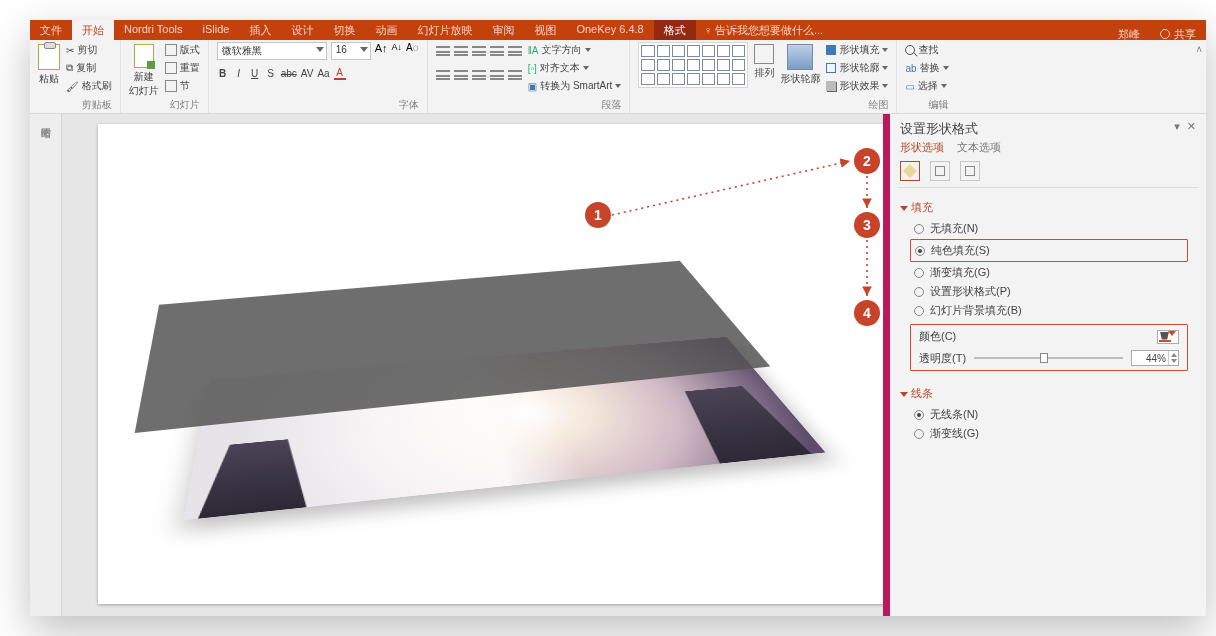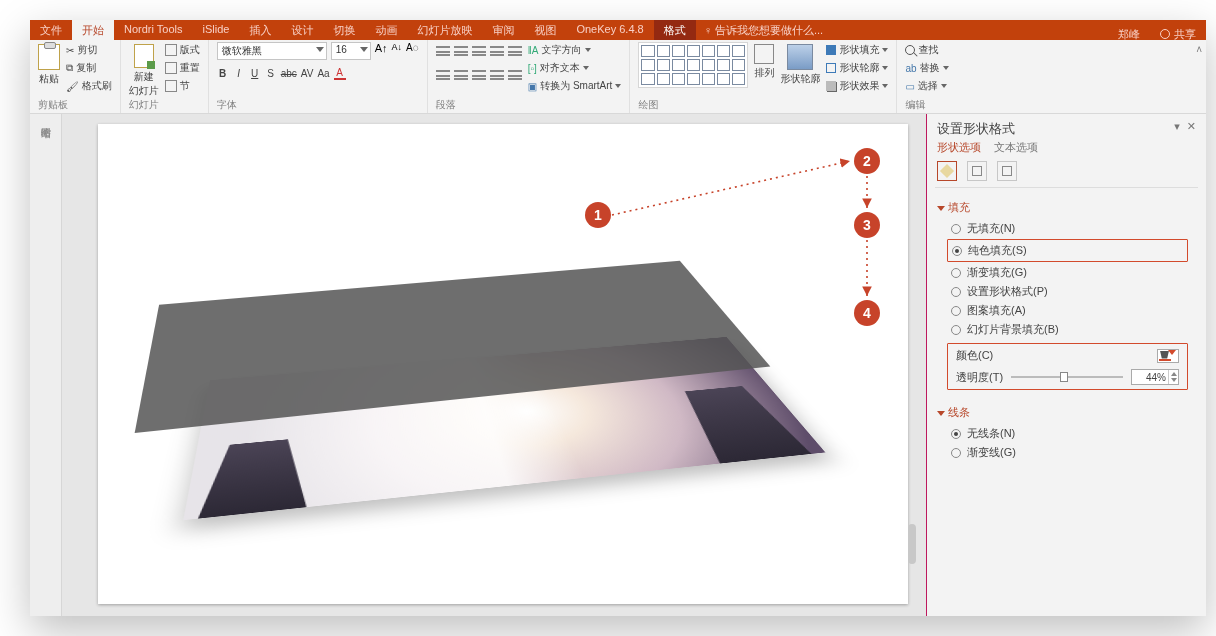--- a/index.html
+++ b/index.html
@@ -12,21 +12,21 @@
   .tab-bar .mtab.active { background:#f3f3f3; color:#b7472a; }
   .tab-bar .mtab.ctx { background:#942911; color:#fff; }
   .tab-bar .tell { color:#f8d0c6; padding:3px 8px; }
   .tab-bar .spacer { flex:1; }
   .tab-bar .acct { padding:14px 10px; display:flex; gap:4px; align-items:center;}
   .tab-bar .acct .ico { width:10px;height:10px;border:1px solid #f8d0c6;border-radius:50%; }
   
   .ribbon { height:74px; background:#f3f3f3; border-bottom:1px solid #d8d8d8; display:flex; }
   .group { border-right:1px solid #e0e0e0; padding:2px 8px 0 8px; display:flex; flex-direction:column; }
   .group-body { flex:1; display:flex; gap:6px; align-items:flex-start; }
-  .group-label { font-size:10px; color:#808080; text-align:left; padding-bottom:1px; }
+  .group-label { font-size:10px; color:#808080; text-align:right; padding-bottom:1px; }
   .big-btn { display:flex; flex-direction:column; align-items:center; font-size:10px; color:#444; gap:2px; padding-top:2px;}
   .mini { font-size:10px; color:#444; display:flex; align-items:center; gap:3px; height:16px;}
   .stack { display:flex; flex-direction:column; gap:2px; }
   .ico-sq{width:12px;height:12px;border:1px solid #888;}
   .clipboard-ico{width:22px;height:26px;border:1px solid #bfa24a;background:#fff;position:relative;}
   .clipboard-ico::before{content:"";position:absolute;top:-3px;left:5px;width:10px;height:5px;border:1px solid #888;background:#ddd;border-radius:2px;}
   .newslide-ico{width:20px;height:24px;border:1px solid #bfa24a;background:#fff;position:relative;}
   .newslide-ico::after{content:"";position:absolute;bottom:-2px;right:-2px;width:8px;height:8px;background:#5b9b4a;}
   .font-box{border:1px solid #c5c5c5;background:#fff;font-size:10px;padding:1px 14px 1px 4px;color:#333;height:18px;position:relative;}
   .font-box .dd{position:absolute;right:2px;top:4px;border-left:4px solid transparent;border-right:4px solid transparent;border-top:5px solid #666;}
@@ -58,21 +58,21 @@
     transform:perspective(900px) rotateX(58deg) rotateZ(-10deg);
     box-shadow:0 14px 24px rgba(0,0,0,.25);}
   .photo::before,.photo::after{content:"";position:absolute;bottom:0;width:90px;background:linear-gradient(#4b4456,#2c2835);}
   .photo::before{left:12px;height:110px;clip-path:polygon(0 100%,100% 100%,80% 0,20% 0);}
   .photo::after{right:14px;height:130px;clip-path:polygon(0 100%,100% 100%,85% 0,15% 0);}
   .overlay-shape{position:absolute;left:60px;top:100px;width:580px;height:220px;background:#555;opacity:.85;
     transform:perspective(900px) rotateX(58deg) rotateZ(-10deg);}
   .slide-scroll{position:absolute;right:290px;top:10px;bottom:10px;width:8px;}
   .slide-scroll .thumb{position:absolute;right:0;width:8px;background:#c8c8c8;border-radius:4px;}
   
-  .format-pane{position:absolute;right:0;top:0;width:280px;height:100%;background:#f3f3f3;border-left:1px solid #be185d;font-size:11px;color:#444;}
+  .format-pane{position:absolute;right:0;top:0;width:323px;height:100%;background:#f3f3f3;border-left:7px solid #be185d;font-size:11px;color:#444;}
   .fp-head{padding:6px 8px 2px 10px;display:flex;justify-content:space-between;}
   .fp-title{color:#444;font-size:13px;}
   .fp-close{color:#777;cursor:default;letter-spacing:2px;}
   .fp-tabs{padding:0 10px;font-size:11px;}
   .fp-tabs .t{display:inline-block;margin-right:10px;color:#777;}
   .fp-tabs .t.active{color:#b7472a;}
   .fp-icons{padding:6px 10px 4px 10px;display:flex;gap:10px;align-items:center;}
   .fp-ico{width:20px;height:20px;border:1px solid #c7c7c7;display:flex;align-items:center;justify-content:center;}
   .fp-ico.active{border:1px solid #b7472a;position:relative;}
   .fp-ico .paint{width:10px;height:10px;background:#e8d8a0;transform:rotate(45deg);}
@@ -365,24 +365,20 @@
         <div class="radio-row">
             <span class="radio"></span>
             <span>渐变填充(G)</span>
           </div>
         <div class="radio-row">
             <span class="radio"></span>
             <span>设置形状格式(P)</span>
           </div>
         <div class="radio-row">
             <span class="radio"></span>
-            <span>图案填充(A)</span>
-          </div>
-        <div class="radio-row">
-            <span class="radio"></span>
             <span>幻灯片背景填充(B)</span>
           </div>
 
         <div class="hl" style="margin-top:4px;">
           <div class="field-row">
             <span>颜色(C)</span>
             <span class="color-chip">
                 <span class="bucket"></span>
                 <span class="under"></span>
               </span>

